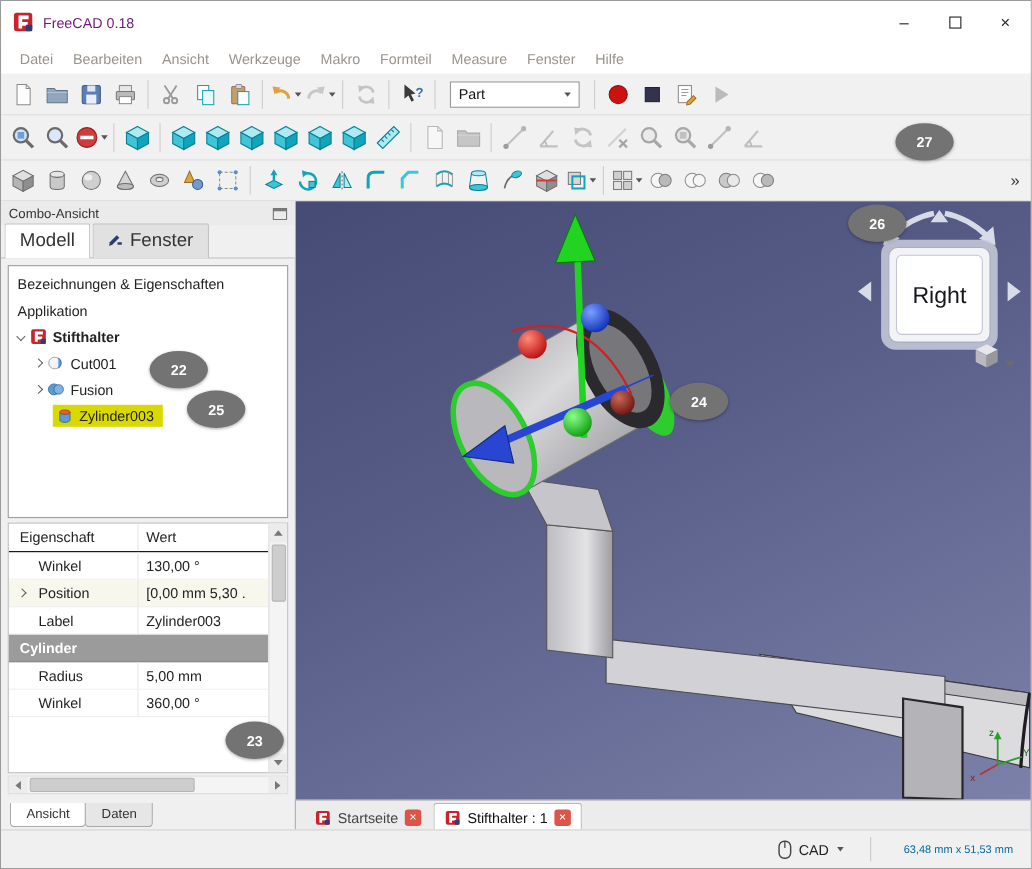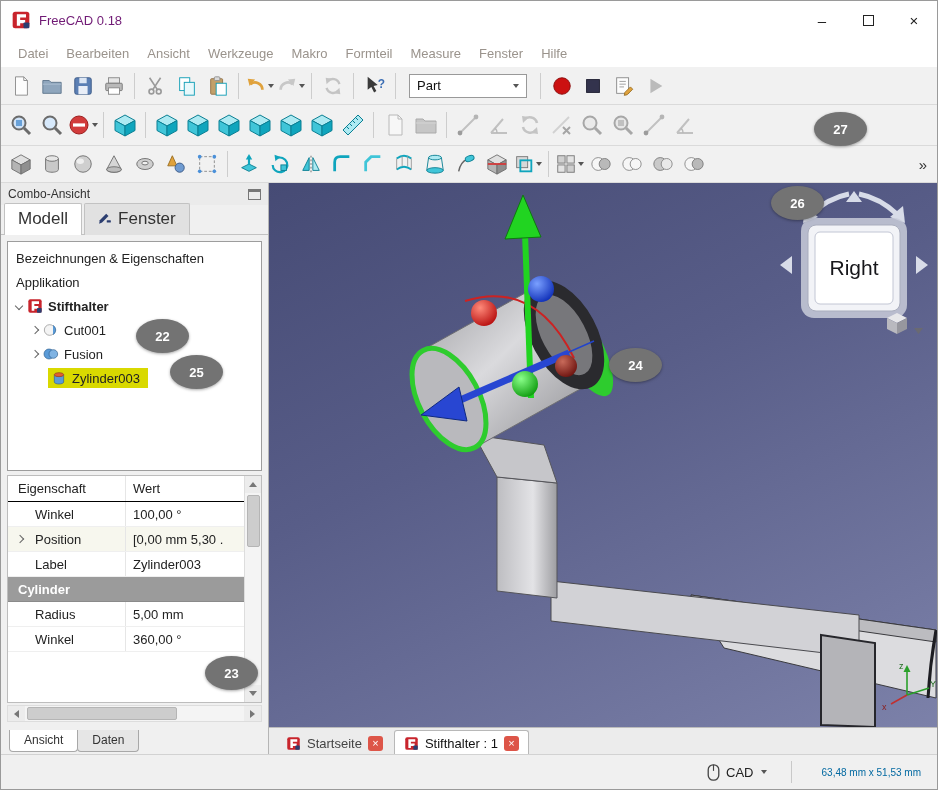--- a/index.html
+++ b/index.html
@@ -727,21 +727,21 @@
       <div class="props">
         <div class="pgrid">
           <div class="phead">
             <div class="pc1" style="padding-left:10px">Eigenschaft</div>
             <div class="pc2">Wert</div>
           </div>
           <div class="prow">
             <div class="pc1">
                 <span>Winkel</span>
               </div>
-            <div class="pc2">100,00 °</div>
+            <div class="pc2">130,00 °</div>
           </div>
           <div class="prow tint">
             <div class="pc1">
                 <span class="chev r"></span>
                 <span>Position</span>
               </div>
             <div class="pc2">[0,00 mm 5,30 .</div>
           </div>
           <div class="prow">
             <div class="pc1">

